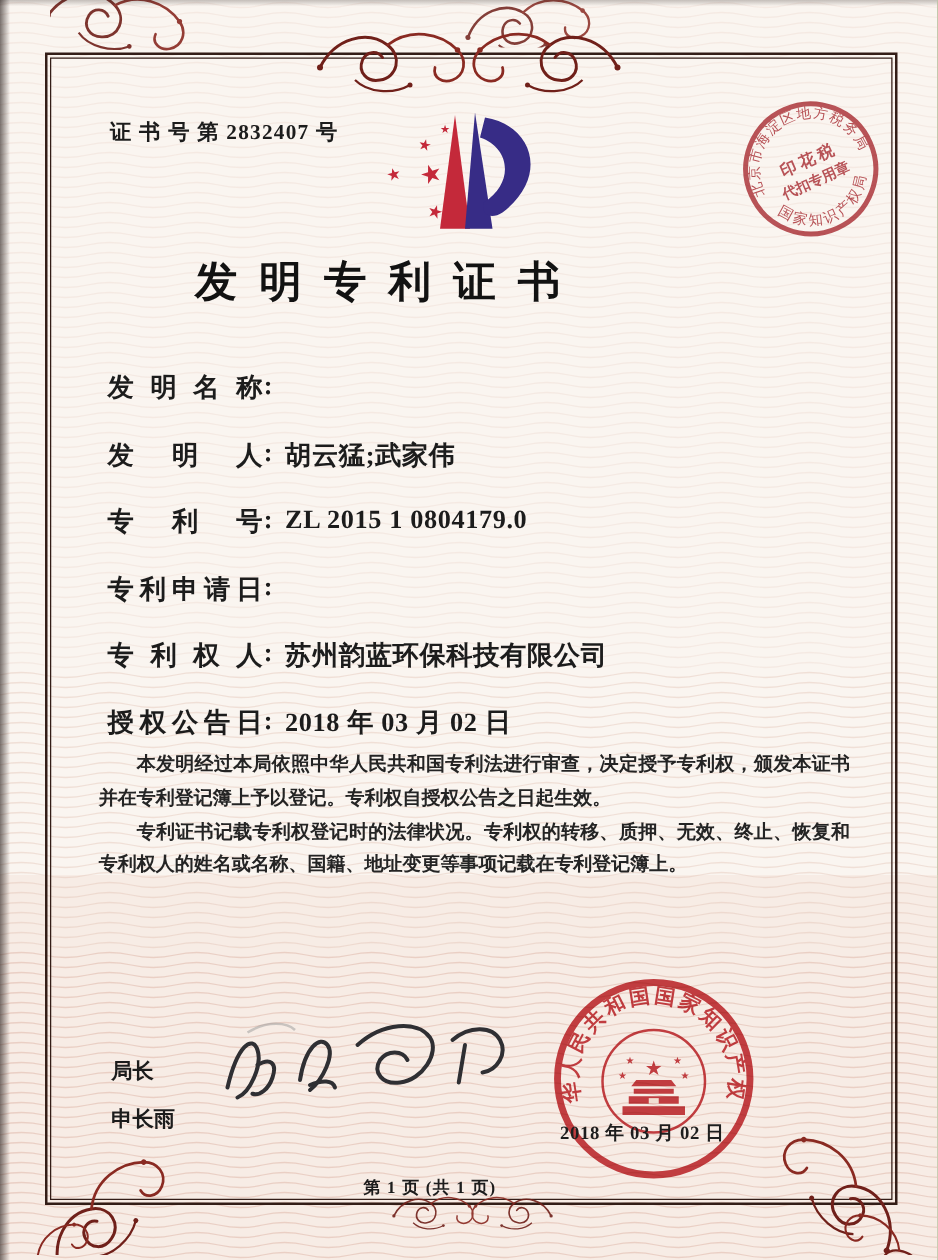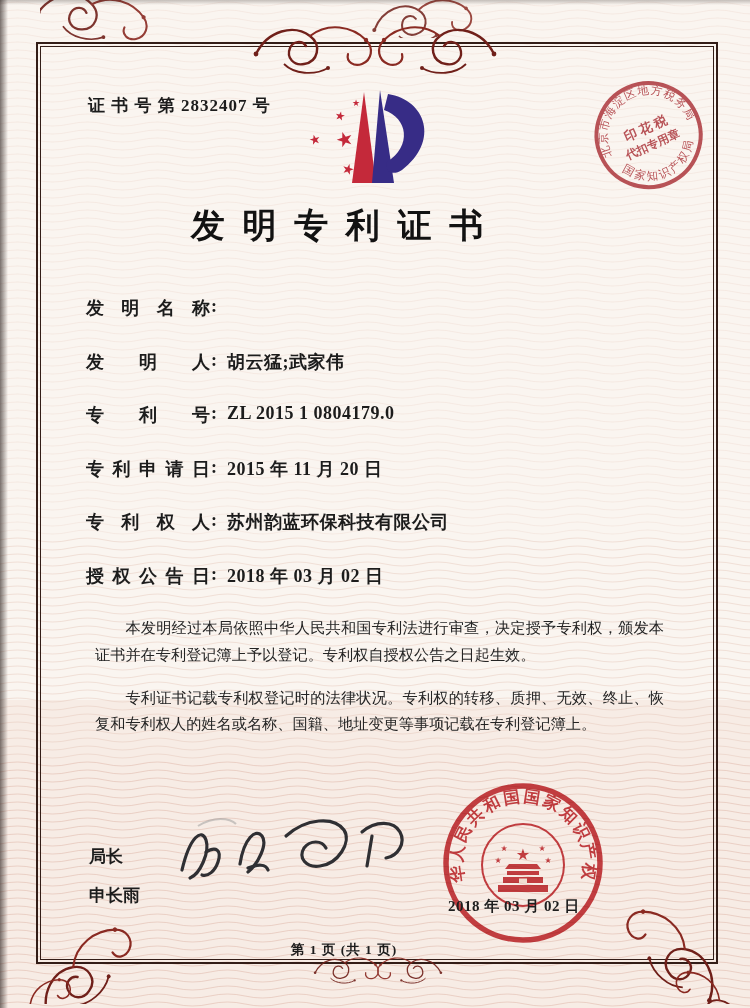--- a/index.html
+++ b/index.html
@@ -15,29 +15,29 @@
   .frame-outer{position:absolute;left:36px;top:42px;width:678px;height:918px;
         border:2px solid #331d17;z-index:2;}
   .frame-inner{position:absolute;left:2px;top:2px;right:2px;bottom:2px;border:1px solid #331d17;}
   .orn{position:absolute;z-index:3;}
   .cert-no{position:absolute;left:88px;top:94px;font-size:17px;font-weight:600;
         letter-spacing:1px;z-index:4;}
   .logo{position:absolute;left:300px;top:86px;z-index:4;}
   .stamp{position:absolute;left:583px;top:70px;z-index:6;transform:rotate(-24deg);
         opacity:.82;mix-blend-mode:multiply;}
   .title{position:absolute;left:0;width:604px;top:203px;text-align:center;font-size:34px;
-        font-weight:700;letter-spacing:.52em;text-indent:.52em;color:#121212;z-index:4;margin-left:35px;}
+        font-weight:700;letter-spacing:.52em;text-indent:.52em;color:#121212;z-index:4;}
   .fields{position:absolute;left:86px;top:296px;z-index:4;}
-  .frow{height:53.5px;font-size:18px;font-weight:600;display:flex;align-items:flex-start;}
+  .frow{height:53.5px;font-size:21px;font-weight:600;display:flex;align-items:flex-start;}
   .flabel{display:inline-block;width:124px;text-align:justify;text-align-last:justify;}
   .fcolon{margin-left:1px;}
   .fvalue{margin-left:10px;letter-spacing:.5px;}
   .paras{position:absolute;left:79px;top:599px;width:601px;font-size:15.2px;line-height:1.76;
         color:#242424;z-index:4;}
-  .paras p{margin:16px;text-indent:2em;text-align:justify;}
+  .paras p{margin:0;text-indent:2em;text-align:justify;font-weight:bold;}
   .director{position:absolute;left:89px;top:845px;font-size:17px;font-weight:600;z-index:5;}
   .director div{margin-bottom:16px;}
   .sig{position:absolute;left:170px;top:806px;z-index:6;}
   .seal{position:absolute;left:428px;top:768px;z-index:5;opacity:.88;mix-blend-mode:multiply;}
   .seal-date{position:absolute;left:448px;top:897px;width:160px;font-size:15px;font-weight:600;
         letter-spacing:.5px;color:#1e1e1e;z-index:7;}
   .footer{position:absolute;left:0;width:688px;top:941px;text-align:center;font-size:13.5px;
         font-weight:600;z-index:4;letter-spacing:1px;}
 </style>
 </head>
@@ -263,21 +263,20 @@
       <span class="fvalue">胡云猛;武家伟</span>
     </div>
     <div class="frow">
       <span class="flabel">专　利　号</span>
         <span class="fcolon">:</span>
       <span class="fvalue">ZL 2015 1 0804179.0</span>
     </div>
     <div class="frow">
       <span class="flabel">专利申请日</span>
         <span class="fcolon">:</span>
-      <span class="fvalue">2015 年 11 月 20 日</span>
     </div>
     <div class="frow">
       <span class="flabel">专 利 权 人</span>
         <span class="fcolon">:</span>
       <span class="fvalue">苏州韵蓝环保科技有限公司</span>
     </div>
     <div class="frow">
       <span class="flabel">授权公告日</span>
         <span class="fcolon">:</span>
       <span class="fvalue">2018 年 03 月 02 日</span>

